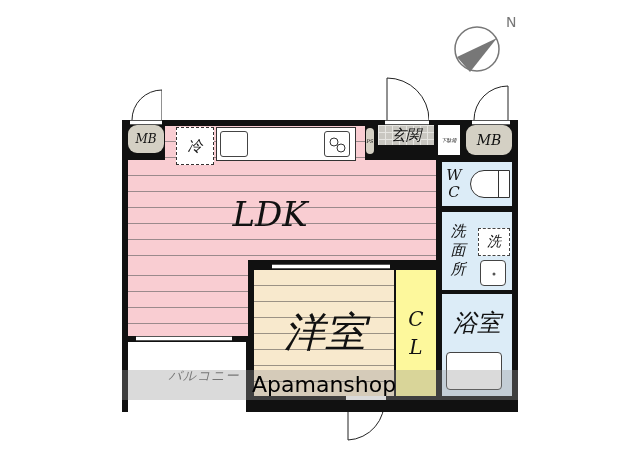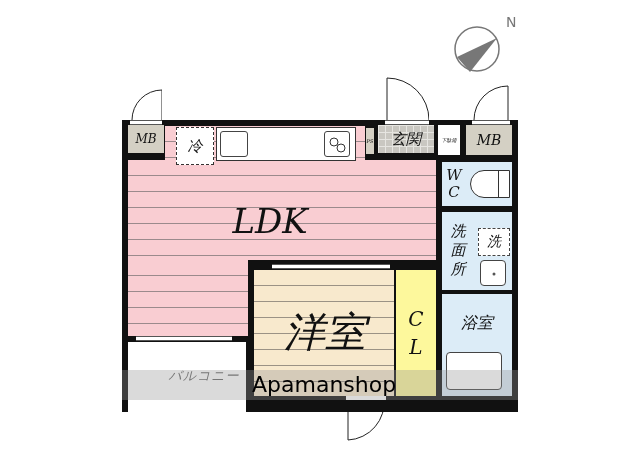--- a/index.html
+++ b/index.html
@@ -3,21 +3,21 @@
 <meta charset="utf-8">
 <style>
   html, body { margin:0; padding:0; background:#ffffff; }
   body { width:640px; height:455px; position:relative; overflow:hidden; font-family:"DejaVu Serif", serif; }
   .abs { position:absolute; box-sizing:border-box; }
   .wall { background:#111; }
   .pink { background: repeating-linear-gradient(to bottom, #f9cdd2 0px, #f9cdd2 15px, #9b8a8c 15px, #9b8a8c 16px); }
   .beige { background: repeating-linear-gradient(to bottom, #f8e9cd 0px, #f8e9cd 15px, #9b9285 15px, #9b9285 16px); }
   .blue { background:#dcecf7; }
   .yellow { background:#fdf89c; }
-  .grey-box { background:#d4d0c4; }
+  .grey-box { background:#d4d0c4;border-radius:9px; }
   .tile { background-color:#c9c7c1;
     background-image: linear-gradient(#e6e5e1 1px, transparent 1px), linear-gradient(90deg, #e6e5e1 1px, transparent 1px);
     background-size:7px 7px; }
   .label { font-style:italic; color:#111; display:flex; align-items:center; justify-content:center; text-align:center; }
   .window { background:#fff; border-top:1px solid #555; border-bottom:1px solid #555; }
   .watermark { font-family:"DejaVu Sans", sans-serif; color:#000000; font-size:22px; letter-spacing:0px; }
   .wm-band { background:rgba(150,150,150,0.35); }
 </style>
 </head>
 <body>
@@ -49,21 +49,21 @@
 <div class="abs" style="left:346px;top:398px;width:40px;height:44px;">
   <svg width="40" height="44">
       <path d="M2,0 L2,42 A38,38 0 0 0 38,0" fill="none" stroke="#222" stroke-width="1"></path>
     </svg>
 </div>
 
 <div class="abs wall" style="left:122px;top:120px;width:396px;height:292px;"></div>
 
 <div class="abs pink" style="left:128px;top:160px;width:308px;height:100px;"></div>
 <div class="abs pink" style="left:128px;top:260px;width:120px;height:76px;"></div>
-<div class="abs label" style="left:210px;top:199px;width:120px;height:44px;font-size:34px;">LDK</div>
+<div class="abs label" style="left:210px;top:192px;width:120px;height:44px;font-size:34px;">LDK</div>
 
 <div class="abs pink" style="left:165px;top:126px;width:200px;height:36px;"></div>
 <div class="abs" style="left:216px;top:127px;width:140px;height:34px;background:#fff;border:1px solid #333;"></div>
 <div class="abs" style="left:220px;top:131px;width:28px;height:26px;border:1px solid #444;border-radius:3px;background:#fff;"></div>
 <div class="abs" style="left:324px;top:131px;width:26px;height:26px;border:1px solid #444;border-radius:3px;background:#fff;">
   <svg width="26" height="26">
       <circle cx="9" cy="10" r="4" fill="none" stroke="#333"></circle>
       <circle cx="16" cy="16" r="4" fill="none" stroke="#333"></circle>
     </svg>
 </div>
@@ -73,21 +73,21 @@
 
 <div class="abs grey-box label" style="left:128px;top:125px;width:36px;height:28px;font-size:12px;">
   <span>MB</span>
 </div>
 <div class="abs window" style="left:130px;top:120px;width:32px;height:5px;"></div>
 
 <div class="abs grey-box label" style="left:366px;top:128px;width:8px;height:26px;font-size:5px;line-height:6px;">
   <span>PS</span>
 </div>
 
-<div class="abs tile label" style="left:378px;top:125px;width:56px;height:28px;font-size:15px;">
+<div class="abs tile label" style="left:378px;top:125px;width:56px;height:20px;font-size:15px;">
   <span>玄関</span>
 </div>
 <div class="abs window" style="left:385px;top:120px;width:44px;height:5px;"></div>
 
 <div class="abs label" style="left:438px;top:125px;width:22px;height:30px;background:#fff;font-size:5px;line-height:6px;">
   <span>下駄箱</span>
 </div>
 
 <div class="abs grey-box label" style="left:466px;top:125px;width:46px;height:30px;font-size:14px;">
   <span>MB</span>
@@ -113,21 +113,21 @@
 </div>
 <div class="abs" style="left:480px;top:260px;width:26px;height:26px;border:1px solid #444;border-radius:4px;background:#fff;">
   <svg width="26" height="26">
       <circle cx="13" cy="13" r="1.5" fill="#555"></circle>
     </svg>
 </div>
 <div class="abs wall" style="left:442px;top:206px;width:70px;height:6px;"></div>
 
 <div class="abs blue" style="left:442px;top:294px;width:70px;height:102px;"></div>
 <div class="abs wall" style="left:442px;top:290px;width:70px;height:4px;"></div>
-<div class="abs label" style="left:444px;top:308px;width:66px;height:30px;font-size:16px;">浴室</div>
+<div class="abs label" style="left:444px;top:308px;width:66px;height:30px;font-size:24px;">浴室</div>
 <div class="abs" style="left:446px;top:352px;width:56px;height:38px;border:1px solid #444;border-radius:4px;background:#fff;"></div>
 
 <div class="abs yellow label" style="left:396px;top:270px;width:40px;height:126px;flex-direction:column;font-size:20px;line-height:28px;">
   <span>C</span>
   <span>L</span>
 </div>
 
 <div class="abs beige" style="left:254px;top:270px;width:140px;height:126px;"></div>
 <div class="abs label" style="left:270px;top:310px;width:110px;height:44px;font-size:41px;">洋室</div>
 <div class="abs window" style="left:272px;top:264px;width:118px;height:5px;"></div>

